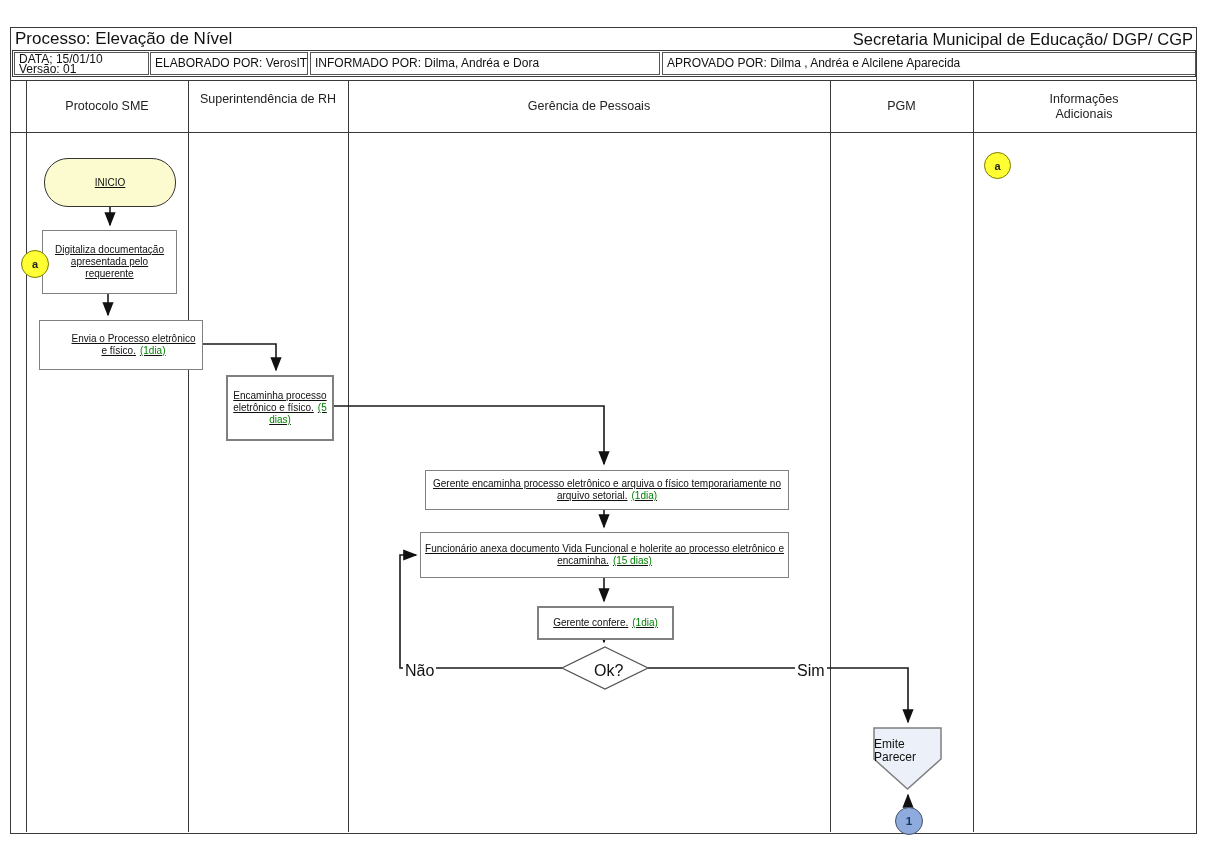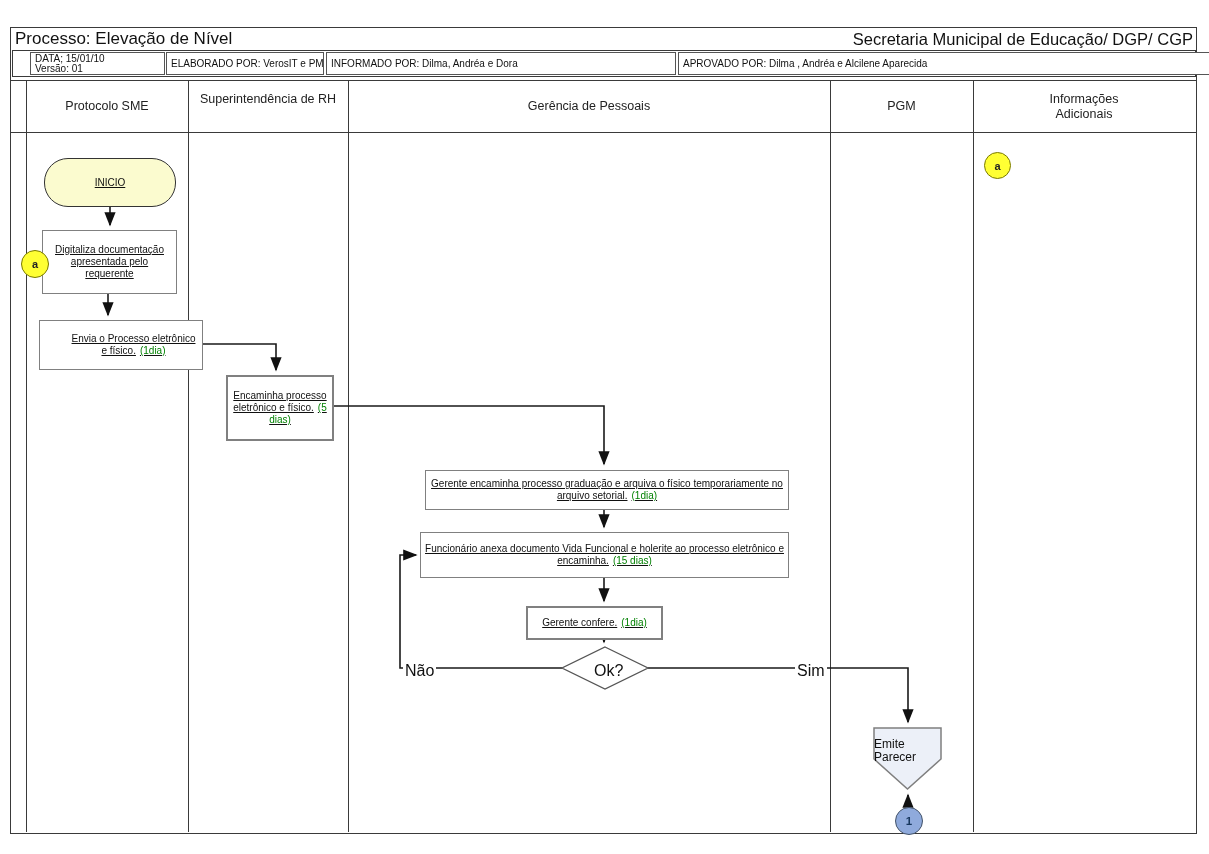--- a/index.html
+++ b/index.html
@@ -2,22 +2,22 @@
 <html><head>
 <meta charset="utf-8">
 <style>
   html,body{margin:0;padding:0;background:#fff;}
   #app{position:relative;width:1209px;height:854px;background:#fff;
        font-family:"Liberation Sans","DejaVu Sans",sans-serif;color:#111;overflow:hidden;}
   .abs{position:absolute;}
   .hline{position:absolute;border-top:1px solid #3a3a3a;height:0;}
   .vline{position:absolute;border-left:1px solid #3a3a3a;width:0;}
   .frame{position:absolute;border:1px solid #3a3a3a;}
-  .metabox{position:absolute;border:1px solid #555;font-size:10px;line-height:10px;
-           padding:1px 4px;background:#fff;white-space:nowrap;overflow:hidden;margin-left:16px;}
+  .metabox{position:absolute;border:1px solid #555;font-size:12px;line-height:10px;
+           padding:1px 4px;background:#fff;white-space:nowrap;overflow:hidden;}
   .lanehead{position:absolute;text-align:center;font-size:12.5px;line-height:15px;color:#222;}
   .shape{position:absolute;background:#fff;border:1.5px solid #808080;display:flex;
          align-items:center;justify-content:center;text-align:center;
          font-size:10px;line-height:12px;color:#101010;z-index:3;}
   .shape .pad{padding:2px 4px;text-decoration:underline;}
   .dur{color:#008000;margin-left:4px;}
   .marker-circle{position:absolute;border-radius:50%;background:#FFFF33;border:1.5px solid #7a7a00;
          display:flex;align-items:center;justify-content:center;font-size:11px;font-weight:bold;
          color:#222;z-index:4;}
   .lbl{position:absolute;font-size:16px;color:#101010;background:#fff;padding:0 2px;z-index:3;}
@@ -105,31 +105,31 @@
   </div>
 
   <div class="shape" style="left:226px;top:375px;width:104px;height:62px;border:2px solid #808080;">
     <span class="pad">
       <span>Encaminha processo eletrônico e físico.</span><span class="dur">(5 dias)</span>
     </span>
   </div>
 
   <div class="shape" style="left:425px;top:470px;width:362px;height:38px;">
     <span class="pad">
-      <span>Gerente encaminha processo graduação e arquiva o físico temporariamente no arquivo setorial.</span><span class="dur">(1dia)</span>
+      <span>Gerente encaminha processo eletrônico e arquiva o físico temporariamente no arquivo setorial.</span><span class="dur">(1dia)</span>
     </span>
   </div>
 
   <div class="shape" style="left:420px;top:532px;width:367px;height:44px;">
     <span class="pad">
       <span>Funcionário anexa documento Vida Funcional e holerite ao processo eletrônico e encaminha.</span><span class="dur">(15 dias)</span>
     </span>
   </div>
 
-  <div class="shape" style="left:526px;top:606px;width:133px;height:30px;border:2px solid #808080;">
+  <div class="shape" style="left:537px;top:606px;width:133px;height:30px;border:2px solid #808080;">
     <span class="pad">
       <span>Gerente confere.</span><span class="dur">(1dia)</span>
     </span>
   </div>
 
   <div class="lbl" style="left:592px;top:662px;background:transparent;">Ok?</div>
   <div class="lbl" style="left:403px;top:662px;">Não</div>
   <div class="lbl" style="left:795px;top:662px;">Sim</div>
 
   <div class="abs" style="left:874px;top:738px;width:67px;text-align:left;font-size:12px;line-height:13px;color:#101010;z-index:3;">

